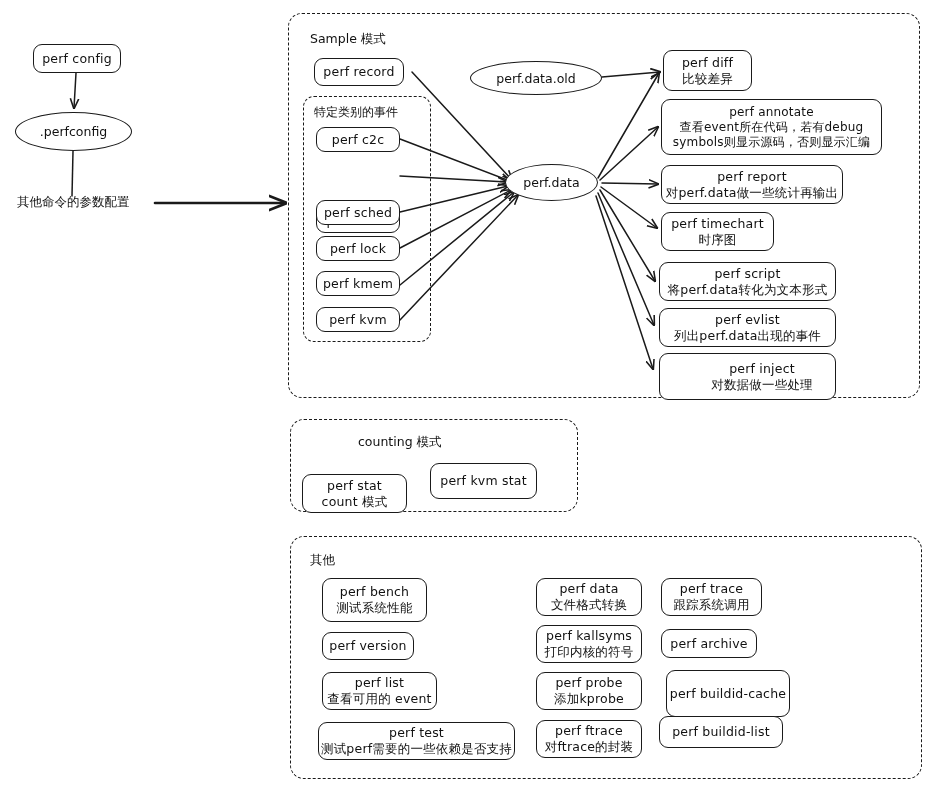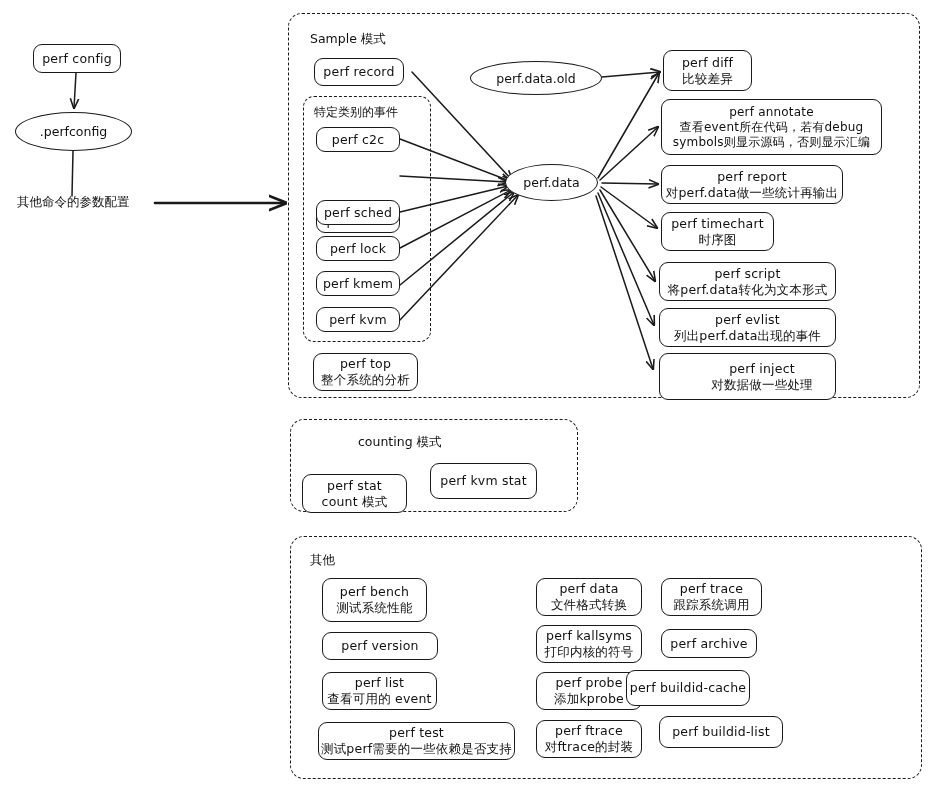--- a/index.html
+++ b/index.html
@@ -153,24 +153,20 @@
   <div class="node" style="left:316px; top:236px; width:84px; height:25px;">
     <span class="l1">perf lock</span>
   </div>
   <div class="node" style="left:316px; top:271px; width:84px; height:25px;">
     <span class="l1">perf kmem</span>
   </div>
   <div class="node" style="left:316px; top:307px; width:84px; height:25px;">
     <span class="l1">perf kvm</span>
   </div>
 
-  <div class="node" style="left:313px; top:353px; width:105px; height:38px;">
-    <span class="l1">perf top</span>
-    <span class="l2">整个系统的分析</span>
-  </div>
 
   <div class="ellipse" style="left:470px; top:61px; width:132px; height:34px;">
     <span>perf.data.old</span>
   </div>
 
   <div class="ellipse" style="left:505px; top:164px; width:93px; height:37px;">
     <span>perf.data</span>
   </div>
 
   <div class="node" style="left:663px; top:50px; width:89px; height:41px;">
@@ -220,21 +216,21 @@
     <span class="l1">perf kvm stat</span>
   </div>
 
   <div class="group" style="left:290px; top:536px; width:632px; height:243px;"></div>
   <div class="group-label" style="left:310px; top:552px;">其他</div>
 
   <div class="node" style="left:322px; top:578px; width:105px; height:44px;">
     <span class="l1">perf bench</span>
     <span class="l2">测试系统性能</span>
   </div>
-  <div class="node" style="left:322px; top:632px; width:116px; height:28px;align-items:center;">
+  <div class="node" style="left:322px; top:632px; width:92px; height:28px;align-items:center;">
     <span class="l1">perf version</span>
   </div>
   <div class="node" style="left:322px; top:672px; width:115px; height:38px;">
     <span class="l1">perf list</span>
     <span class="l2">查看可用的 event</span>
   </div>
   <div class="node" style="left:318px; top:722px; width:197px; height:38px;">
     <span class="l1">perf test</span>
     <span class="l2">测试perf需要的一些依赖是否支持</span>
   </div>
@@ -256,20 +252,20 @@
     <span class="l2">对ftrace的封装</span>
   </div>
 
   <div class="node" style="left:661px; top:578px; width:101px; height:38px;">
     <span class="l1">perf trace</span>
     <span class="l2">跟踪系统调用</span>
   </div>
   <div class="node" style="left:661px; top:629px; width:96px; height:29px;">
     <span class="l1">perf archive</span>
   </div>
-  <div class="node" style="left:626px; top:670px; width:124px; height:36px;">
+  <div class="node" style="left:666px; top:670px; width:124px; height:47px;">
     <span class="l1">perf buildid-cache</span>
   </div>
   <div class="node" style="left:659px; top:716px; width:124px; height:32px;">
     <span class="l1">perf buildid-list</span>
   </div>
 
 </div>
 
 </body></html>

